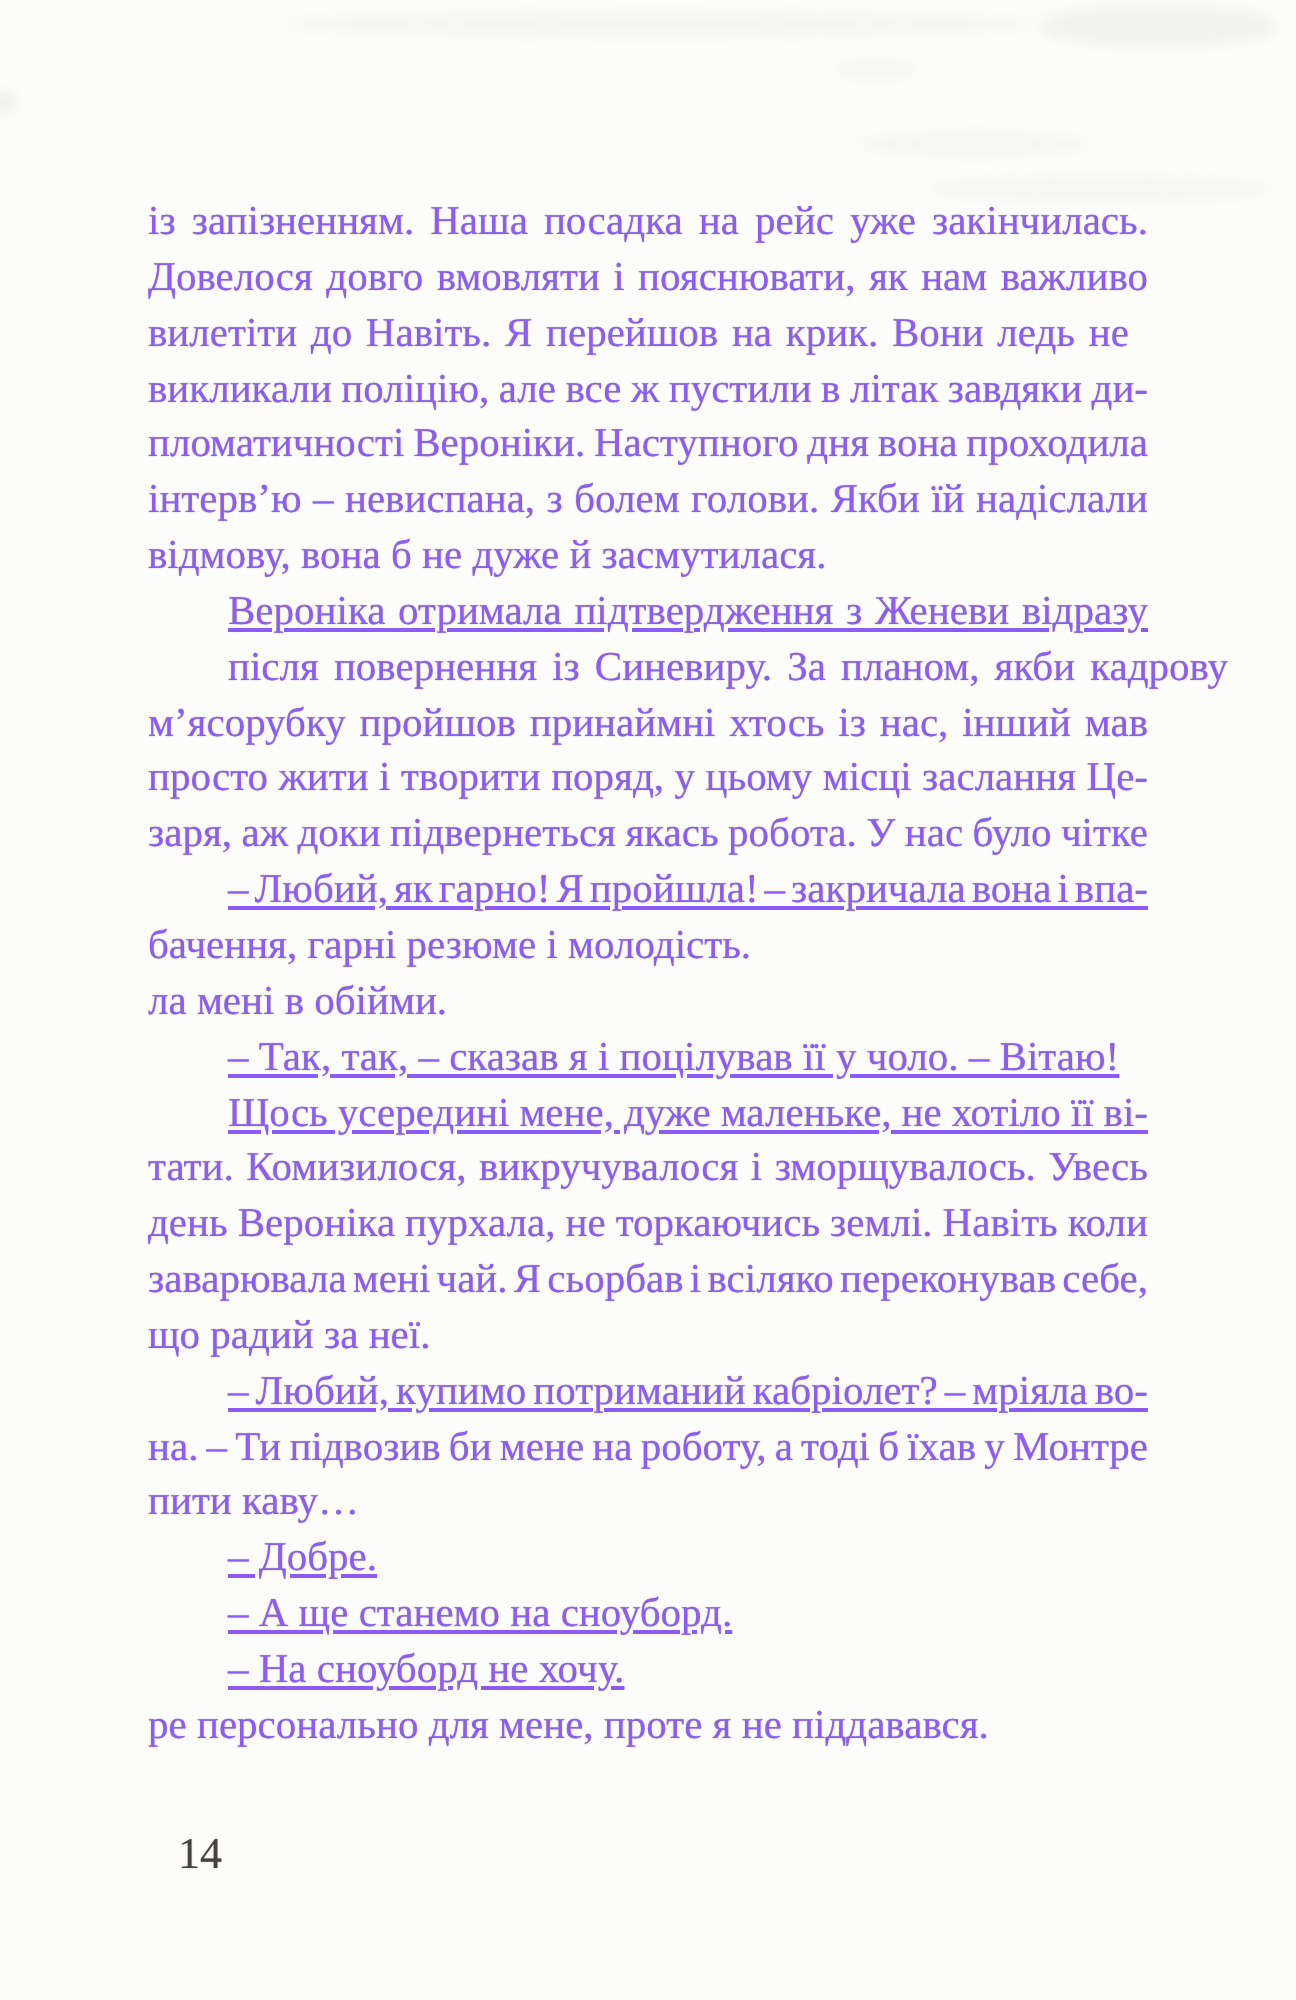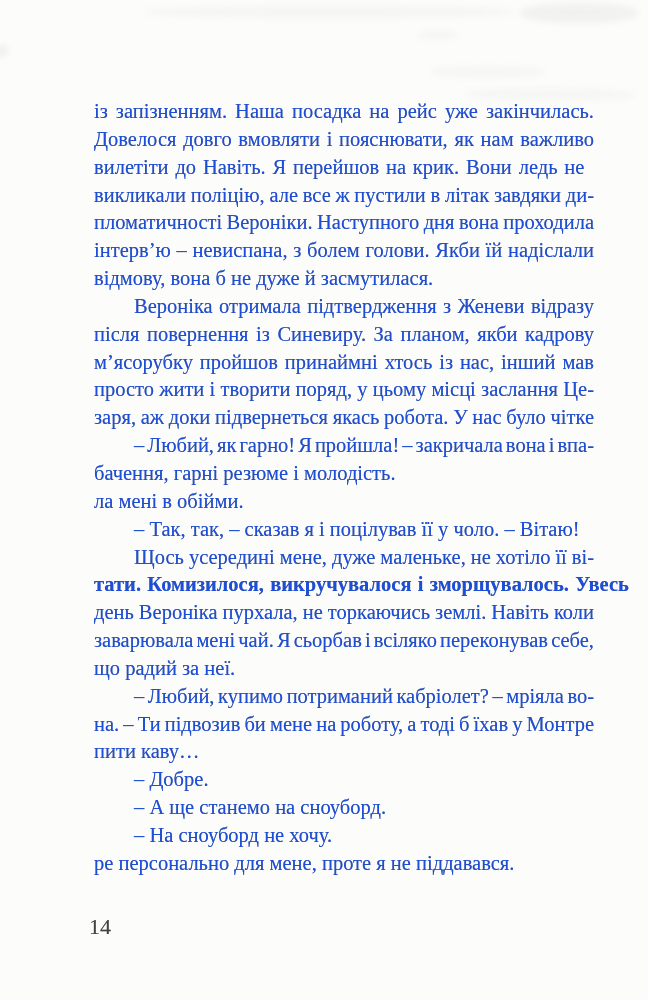--- a/index.html
+++ b/index.html
@@ -14,34 +14,35 @@
     overflow: hidden;
     font-family: "Liberation Serif", "DejaVu Serif", serif;
   }
   .page {
     position: absolute;
     inset: 0;
     background: #fcfcfb;
   }
   .text-block {
     position: absolute;
-    left: 94px;
+    left: 74px;
     top: 98px;
     width: 500px;
-    color: #1d4ed8;
+    color: #8b5cf6;
     font-size: 20.5px;
     text-shadow: 0 0 0.6px rgba(70, 68, 64, 0.55);
   }
   .line {
     height: 27.85px;
     line-height: 27.85px;
     white-space: nowrap;
   }
   .line.indent {
     padding-left: 40px;
+    text-decoration: underline;
   }
   .page-number {
     position: absolute;
     left: 89px;
     top: 916px;
     font-size: 22px;
     line-height: 22px;
     color: #45433f;
     text-shadow: 0 0 0.6px rgba(70, 68, 64, 0.5);
   }
@@ -67,30 +68,30 @@
 
   <div class="text-block">
       <div class="line"><span style="word-spacing: 2.92634px;">із запізненням. Наша посадка на рейс уже закінчилась.</span></div>
       <div class="line"><span style="word-spacing: 1.59821px;">Довелося довго вмовляти і пояснювати, як нам важливо</span></div>
       <div class="line"><span style="word-spacing: 1.71875px;">вилетіти до Навіть. Я перейшов на крик. Вони ледь не</span></div>
       <div class="line"><span style="word-spacing: -0.392361px;">викликали поліцію, але все ж пустили в літак завдяки ди-</span></div>
       <div class="line"><span style="word-spacing: -0.71875px;">пломатичності Вероніки. Наступного дня вона проходила</span></div>
       <div class="line"><span style="word-spacing: 0.591797px;">інтерв’ю – невиспана, з болем голови. Якби їй надіслали</span></div>
       <div class="line"><span>відмову, вона б не дуже й засмутилася.</span></div>
       <div class="line indent"><span style="word-spacing: 1.20625px;">Вероніка отримала підтвердження з Женеви відразу</span></div>
-      <div class="line"><span style="word-spacing: 2.41071px;">після повернення із Синевиру. За планом, якби кадрову</span></div>
+      <div class="line"><span style="word-spacing: 2.41071px; margin-left: 40px;">після повернення із Синевиру. За планом, якби кадрову</span></div>
       <div class="line"><span style="word-spacing: 1.78348px; margin-top: 25px;">м’ясорубку пройшов принаймні хтось із нас, інший мав</span></div>
       <div class="line"><span style="word-spacing: 0.102431px;">просто жити і творити поряд, у цьому місці заслання Це-</span></div>
       <div class="line"><span style="word-spacing: -0.395833px; margin-top: 20px;">заря, аж доки підвернеться якась робота. У нас було чітке</span></div>
       <div class="line indent"><span style="word-spacing: -2.11406px;">– Любий, як гарно! Я пройшла! – закричала вона і впа-</span></div>
       <div class="line"><span>бачення, гарні резюме і молодість.</span></div>
       <div class="line"><span>ла мені в обійми.</span></div>
       <div class="line indent"><span>– Так, так, – сказав я і поцілував її у чоло. – Вітаю!</span></div>
       <div class="line indent"><span style="word-spacing: -0.136719px;">Щось усередині мене, дуже маленьке, не хотіло її ві-</span></div>
-      <div class="line"><span style="word-spacing: 1.1375px; font-weight: bold;">тати. Комизилося, викручувалося і зморщувалось. Увесь</span></div>
+      <div class="line"><span style="word-spacing: 1.1375px;">тати. Комизилося, викручувалося і зморщувалось. Увесь</span></div>
       <div class="line"><span style="word-spacing: -0.111607px; text-align: center;">день Вероніка пурхала, не торкаючись землі. Навіть коли</span></div>
       <div class="line"><span style="word-spacing: -2.00977px;">заварювала мені чай. Я сьорбав і всіляко переконував себе,</span></div>
       <div class="line"><span>що радий за неї.</span></div>
       <div class="line indent"><span style="word-spacing: -1.59821px;">– Любий, купимо потриманий кабріолет? – мріяла во-</span></div>
       <div class="line"><span style="word-spacing: -1.03245px;">на. – Ти підвозив би мене на роботу, а тоді б їхав у Монтре</span></div>
       <div class="line"><span>пити каву…</span></div>
       <div class="line indent"><span>– Добре.</span></div>
       <div class="line indent"><span>– А ще станемо на сноуборд.</span></div>
       <div class="line indent"><span>– На сноуборд не хочу.</span></div>
       <div class="line"><span>ре персонально для мене, проте я не піддавався.</span></div>

